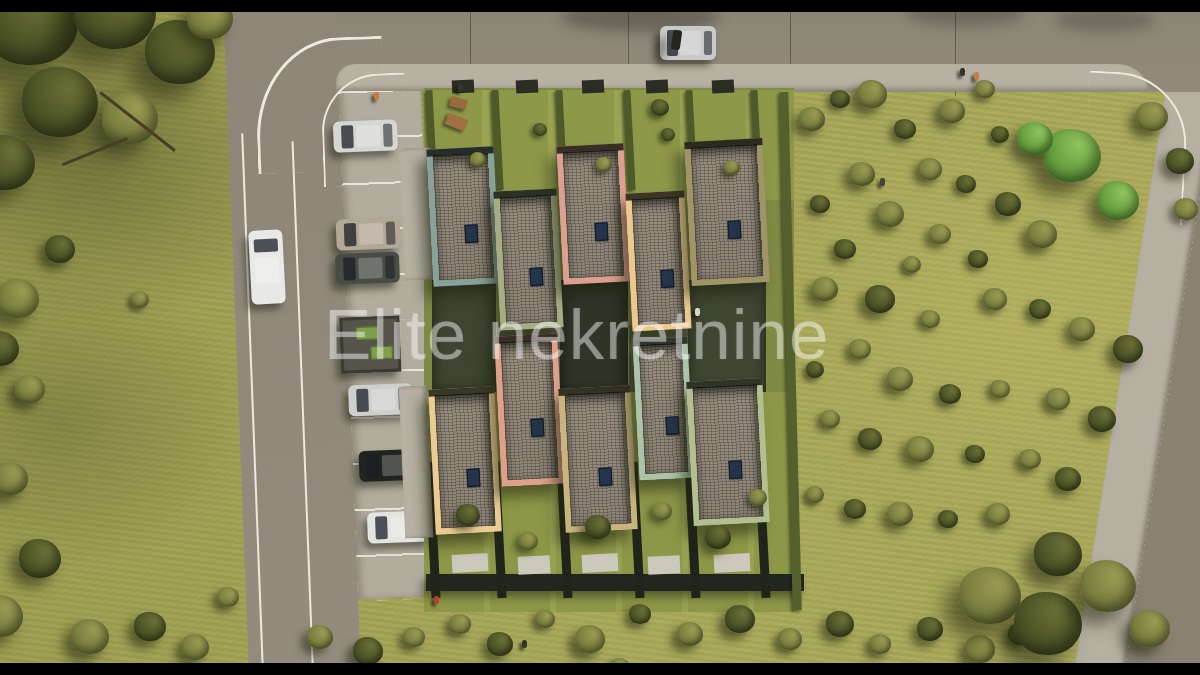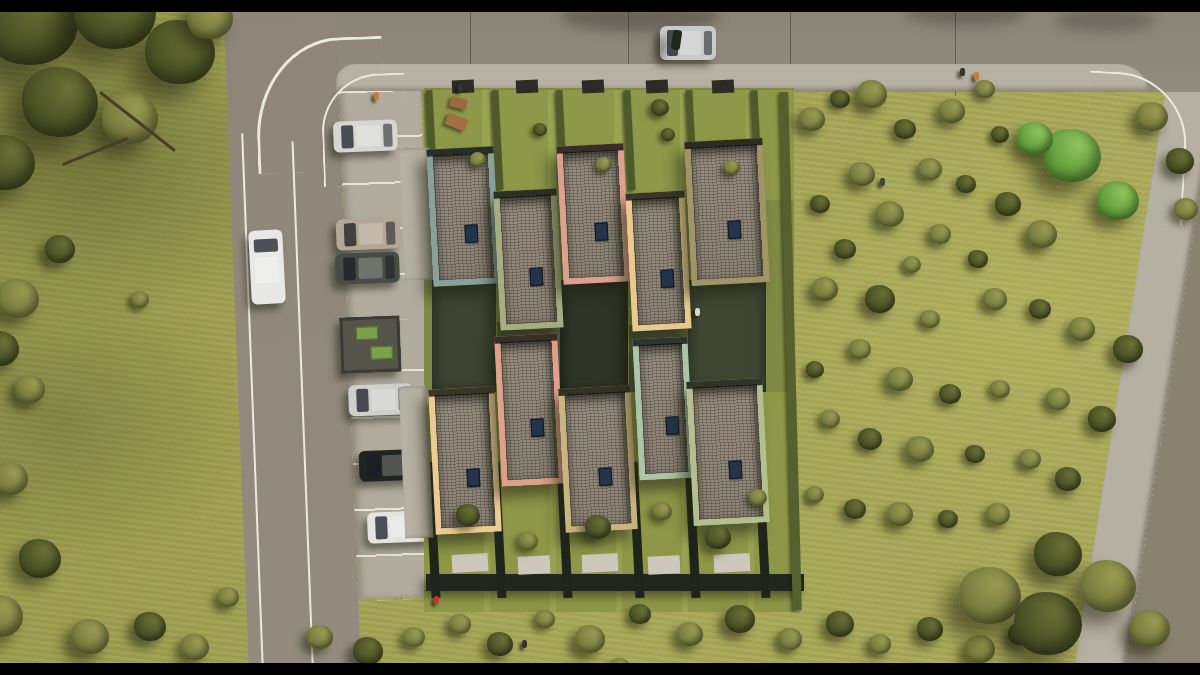--- a/index.html
+++ b/index.html
@@ -330,16 +330,17 @@
         <div style="position:absolute;left:14%;top:36%;width:72%;height:36%;background:rgba(255,255,255,.25);border-radius:2px;"></div>
       </div>
       <div class="car" style="position: absolute; left: 660px; top: 26px; width: 56px; height: 34px; background: rgb(201, 203, 202);">
         <div class="ws"></div>
         <div class="rf"></div>
         <div class="rw"></div>
       </div>
       <div style="position: absolute; left: 672px; top: 30px; width: 9px; height: 20px; background: rgb(35, 37, 31); border-radius: 3px; transform: rotate(8deg); box-shadow: rgba(25, 27, 15, 0.45) -14px 10px 8px;"></div>
     </div>
 
+  <div id="watermark">Elite nekretnine</div>
 
   <div class="bar" style="top:0;height:12px;"></div>
   <div class="bar" style="top:663px;height:12px;"></div>
 </div>
 
 </body></html>

